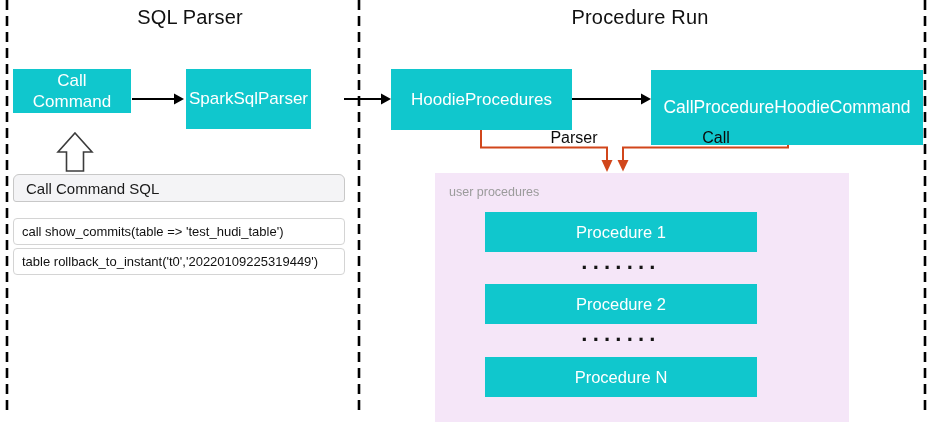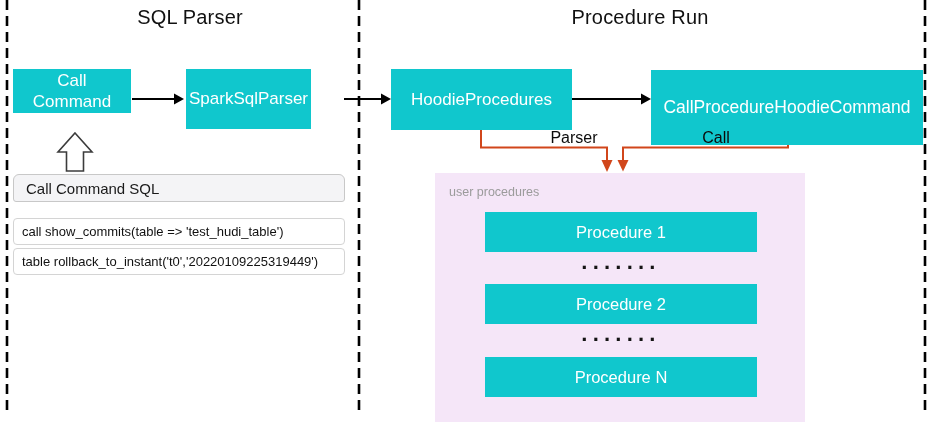--- a/index.html
+++ b/index.html
@@ -36,21 +36,21 @@
     height:28px;background:#f4f4f6;border:1px solid #c8c8c8;border-radius:6px 6px 3px 3px;
     font-size:15px;line-height:27px;padding-left:12px;color:#1a1a1a;
     box-sizing:border-box;margin-bottom:16px;
   }
   .sql-row{
     height:27px;background:#ffffff;border:1px solid #d4d4d4;border-radius:4px;
     font-size:13px;line-height:25px;padding-left:8px;color:#111;
     box-sizing:border-box;margin-bottom:3px;white-space:nowrap;overflow:hidden;
   }
   .user-procs{
-    left:435px;top:173px;width:370px;height:249px;background:var(--purple);
+    left:435px;top:173px;width:414px;height:249px;background:var(--purple);
   }
   .user-procs-label{left:14px;top:12px;font-size:12.5px;color:#9b9b9b;}
   .proc{
     left:50px;width:272px;height:40px;background:var(--teal);color:#fff;
     display:flex;align-items:center;justify-content:center;font-size:16.5px;
   }
   .dots{
     left:50px;width:272px;height:28px;display:flex;align-items:center;justify-content:center;
     font-weight:bold;font-size:22px;letter-spacing:4px;color:#141414;
   }

